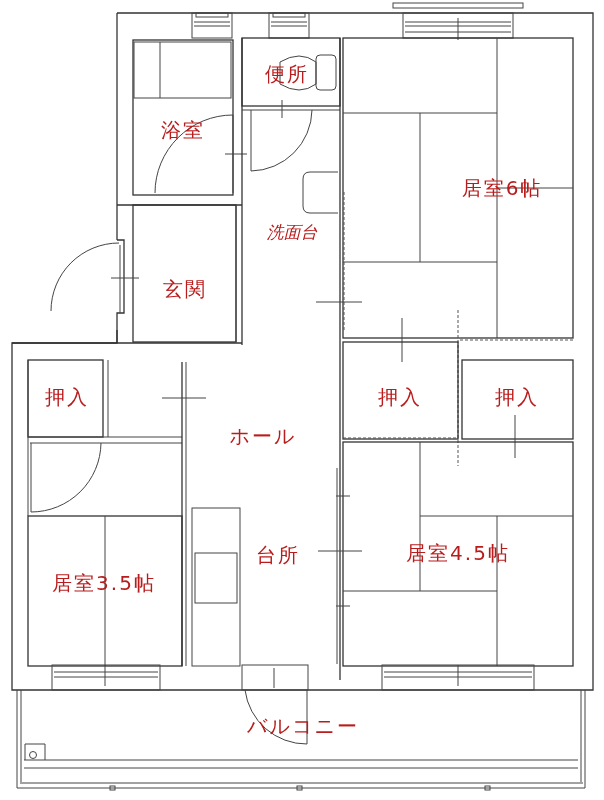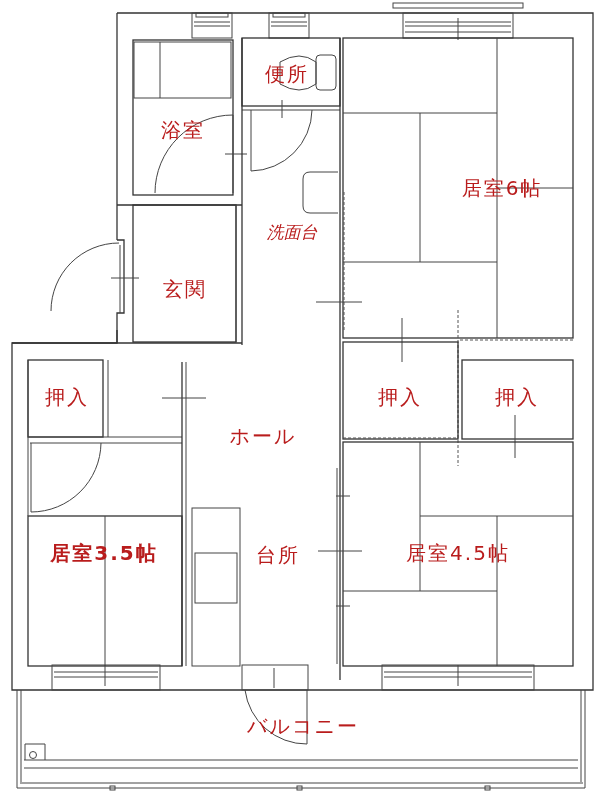--- a/index.html
+++ b/index.html
@@ -135,16 +135,16 @@
 
 <div class="label" style="left:183px;top:130px;text-align:center;">浴室</div>
 <div class="label" style="left:287px;top:74px;">便所</div>
 <div class="label sm" style="left:292px;top:232px;">洗面台</div>
 <div class="label" style="left:185px;top:289px;">玄関</div>
 <div class="label" style="left:458px;top:188px;margin-left:44px;">居室6帖</div>
 <div class="label" style="left:67px;top:397px;">押入</div>
 <div class="label" style="left:263px;top:436px;font-family:Liberation Serif, serif;">ホール</div>
 <div class="label" style="left:400px;top:397px;">押入</div>
 <div class="label" style="left:517px;top:397px;">押入</div>
-<div class="label" style="left:104px;top:553px;font-weight:bold;">居室3.5帖</div>
+<div class="label" style="left:104px;top:583px;">居室3.5帖</div>
 <div class="label" style="left:278px;top:555px;text-align:center;">台所</div>
 <div class="label" style="left:458px;top:553px;">居室4.5帖</div>
 <div class="label" style="left:303px;top:726px;">バルコニー</div>
 
 </body></html>

